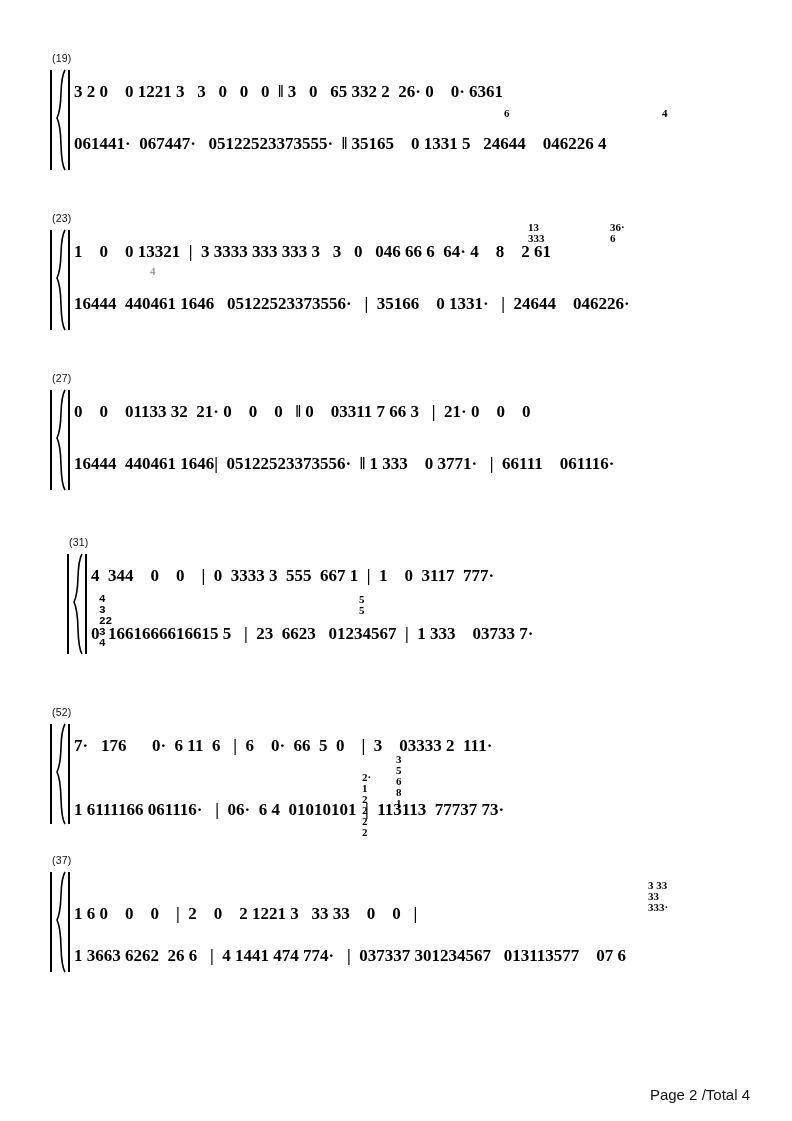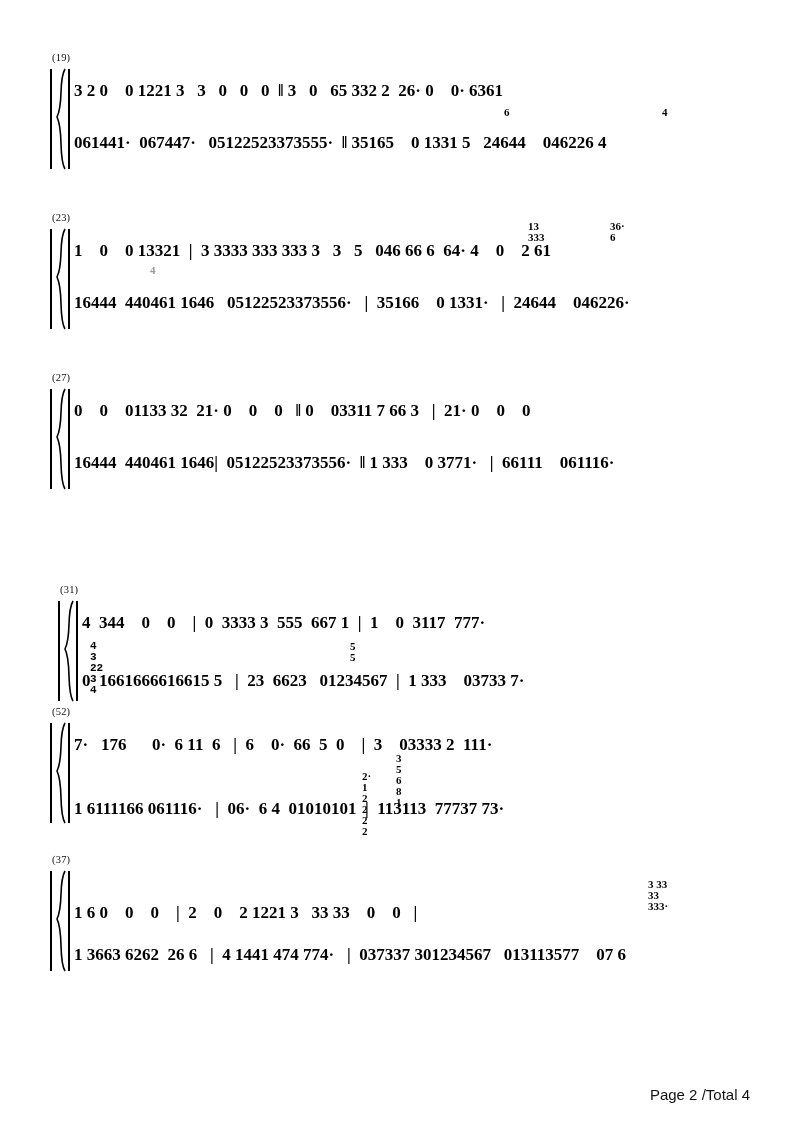--- a/index.html
+++ b/index.html
@@ -22,21 +22,21 @@
     background: #ffffff;
   }
 
   
   .system {
     position: relative;
     margin: 0 0 0 0;
     padding: 0;
   }
   .measure-label {
-    font-family: Liberation Serif, serif;
+    font-family: Liberation Sans, sans-serif;
     font-size: 10.5px;
     color: #111;
     margin-left: 52px;
     margin-bottom: 2px;
     letter-spacing: 0.2px;
   }
   .staff-wrap {
     position: relative;
     margin-left: 52px;
     margin-right: 40px;
@@ -147,21 +147,21 @@
       <div class="brace">
         <svg width="16" height="104" viewBox="0 0 16 104">
             <path d="M13 2 C6 14, 12 36, 5 50 C12 64, 6 90, 13 102" stroke="#000" stroke-width="1.6" fill="none"></path>
           </svg>
       </div>
       <div class="bar-left"></div>
       <div class="bar-right"></div>
       <span class="sup" style="left:476px; top:-4px;">13  333</span>
       <span class="sup" style="left:558px; top:-4px;">36·  6</span>
       <div class="staff-row row-top">
-        <span class="notes">1    0    0 13321  |  3 3333 333 333 3   3   5   046 66 6  64· 4    0    2 61</span>
+        <span class="notes">1    0    0 13321  |  3 3333 333 333 3   3   0   046 66 6  64· 4    8    2 61</span>
       </div>
       <div class="staff-row row-bot">
         <span class="notes">16444  440461 1646   05122523373556·   |  35166    0 1331·   |  24644    046226·</span>
       </div>
       <span class="sup grey" style="left:98px; top:40px;">4</span>
     </div>
   </div>
 
   <div class="system" style="position:absolute; left:0; top:372px;">
     <div class="measure-label">(27)</div>
@@ -175,21 +175,21 @@
       <div class="bar-right"></div>
       <div class="staff-row row-top">
         <span class="notes">0    0    01133 32  21· 0    0    0   ‖ 0    03311 7 66 3   |  21· 0    0    0</span>
       </div>
       <div class="staff-row row-bot">
         <span class="notes">16444  440461 1646|  05122523373556·  ‖ 1 333    0 3771·   |  66111    061116·</span>
       </div>
     </div>
   </div>
 
-  <div class="system" style="position:absolute; left:8px; top:536px;margin-top:48px;">
+  <div class="system" style="position:absolute; left:17px; top:536px;">
     <div class="measure-label">(31)</div>
     <div class="staff-wrap">
       <div class="brace">
         <svg width="16" height="104" viewBox="0 0 16 104">
             <path d="M13 2 C6 14, 12 36, 5 50 C12 64, 6 90, 13 102" stroke="#000" stroke-width="1.6" fill="none"></path>
           </svg>
       </div>
       <div class="bar-left"></div>
       <div class="bar-right"></div>
       <div class="staff-row row-top">

